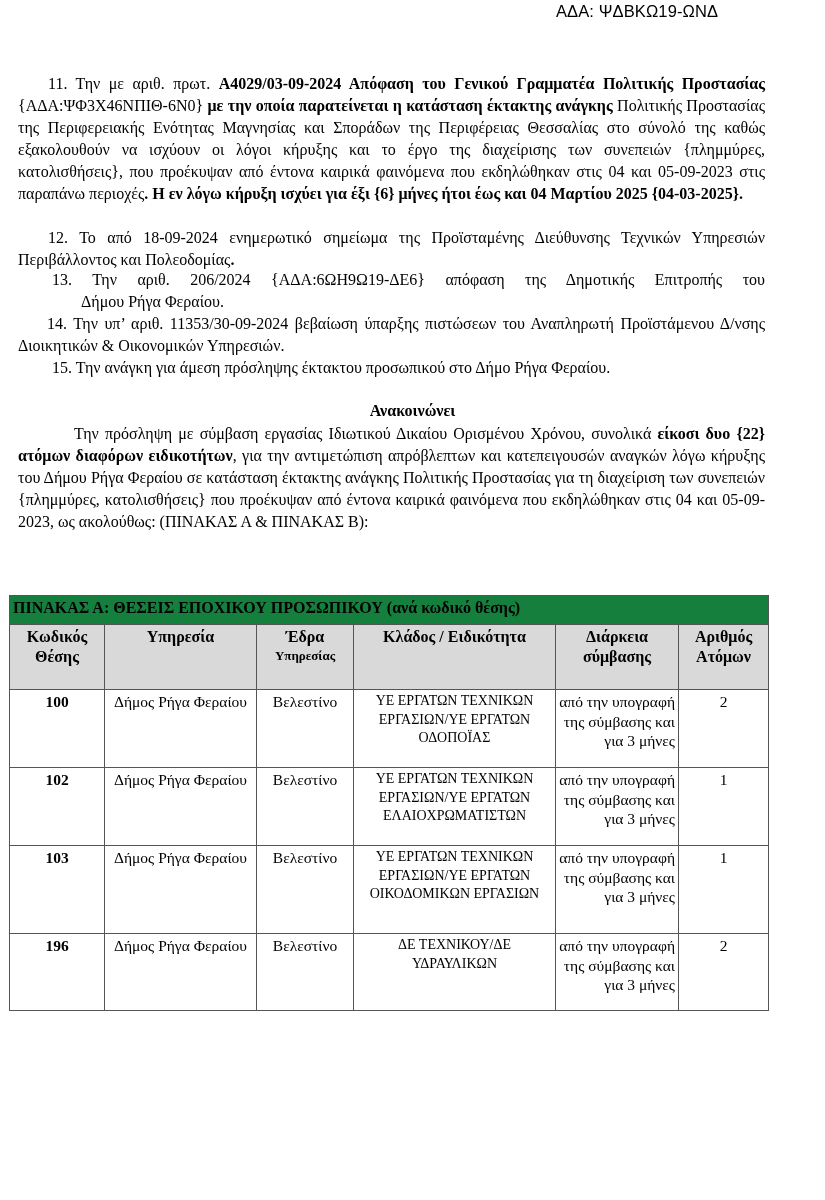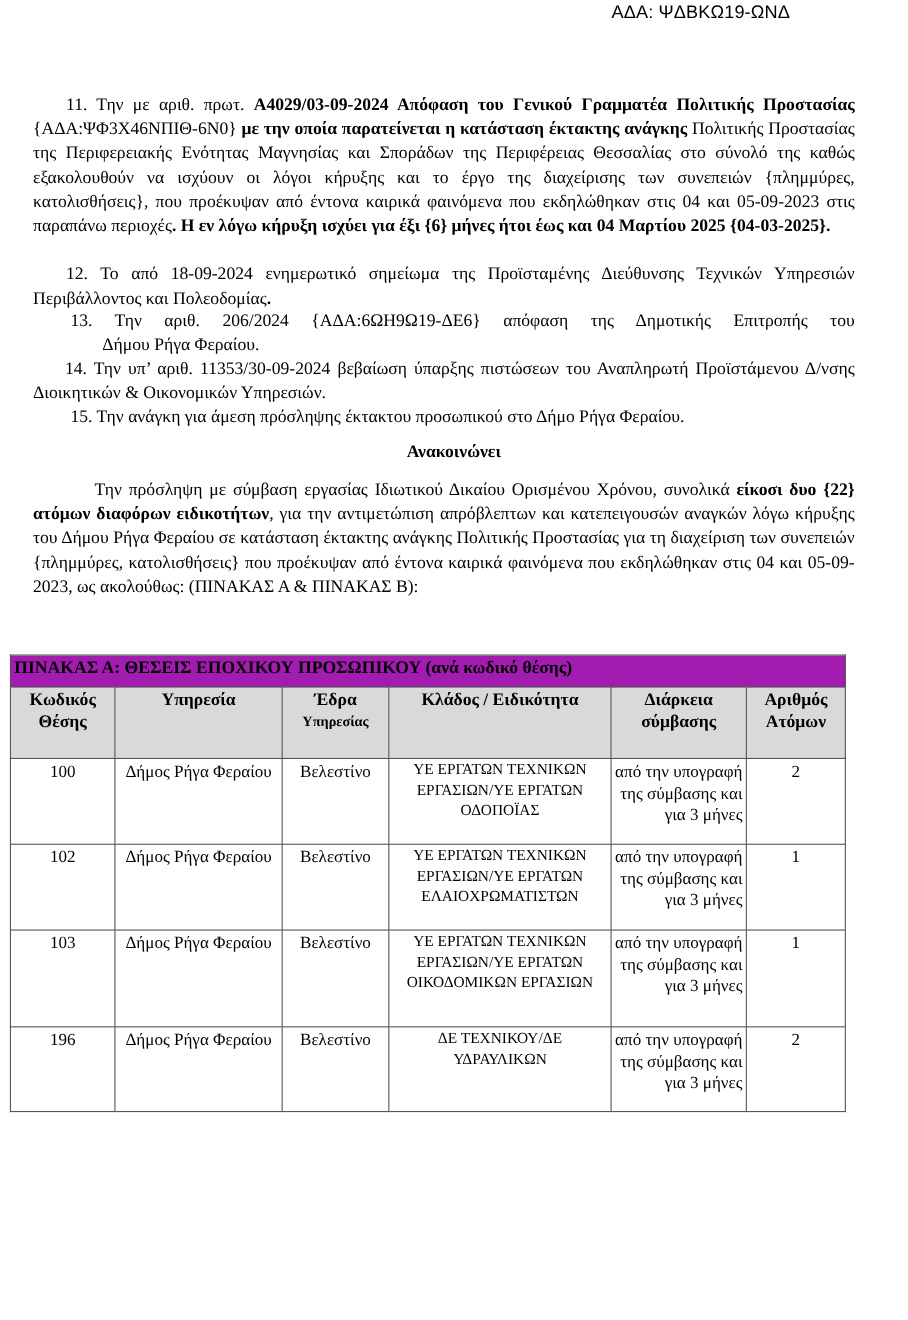--- a/index.html
+++ b/index.html
@@ -9,21 +9,21 @@
     color: #000;
   }
   .ada {
     position: absolute; top: 2px; left: 556px;
     font-family: "Liberation Sans", "DejaVu Sans", sans-serif;
     font-size: 16.5px; letter-spacing: 0.1px;
   }
   .para {
     position: absolute; left: 18px; width: 747px;
     font-size: 16px; line-height: 22px; text-align: justify;
-    margin: 12px;
+    margin: 0;
   }
   .p11 { top: 73px; text-indent: 30px; }
   .p12 { top: 227px; text-indent: 30px; }
   .p13a { top: 269px; left: 52px; width: 713px; }
   .p13b { top: 291px; left: 81px; width: 684px; }
   .p14 { top: 313px; text-indent: 29px; }
   .p15 { top: 357px; left: 52px; width: 713px; }
   .title-anak {
     position: absolute; top: 401px; left: 0; width: 825px; text-align: center;
     font-weight: bold; font-size: 16px; line-height: 20px;
@@ -35,29 +35,29 @@
     position: absolute; top: 595px; left: 9px; width: 759px;
     border-collapse: collapse; table-layout: fixed;
     font-size: 15.5px;
   }
   table.positions td, table.positions th {
     border: 1.5px solid #555;
     vertical-align: top; padding: 2px 3px 0 3px;
     line-height: 20px;
   }
   .table-title td {
-    background: #a21caf; font-weight: bold; height: 26px; font-size: 16px;
+    background: #15803d; font-weight: bold; height: 26px; font-size: 16px;
     text-align: left; padding-left: 4px; vertical-align: middle;
   }
   .head th {
     background: #d9d9d9; font-weight: bold; height: 62px; text-align: center;
     font-size: 16px;
   }
   .head .small { font-size: 13px; display: block; line-height: 18px; }
-  .cell-code { font-weight: normal; text-align: center; }
+  .cell-code { font-weight: bold; text-align: center; }
   .cell-c { text-align: center; }
   .cell-spec { text-align: center; font-size: 14px; line-height: 18.5px !important; }
   .cell-dur { text-align: right; line-height: 19.5px !important; }
   tr.r100 td { height: 75px; }
   tr.r101 td { height: 85px; }
   tr.r102 td { height: 75px; }
   tr.r103 td { height: 85px; }
   tr.r104 td { height: 74px; }
   tr.r105 td { height: 75px; }
 </style>

